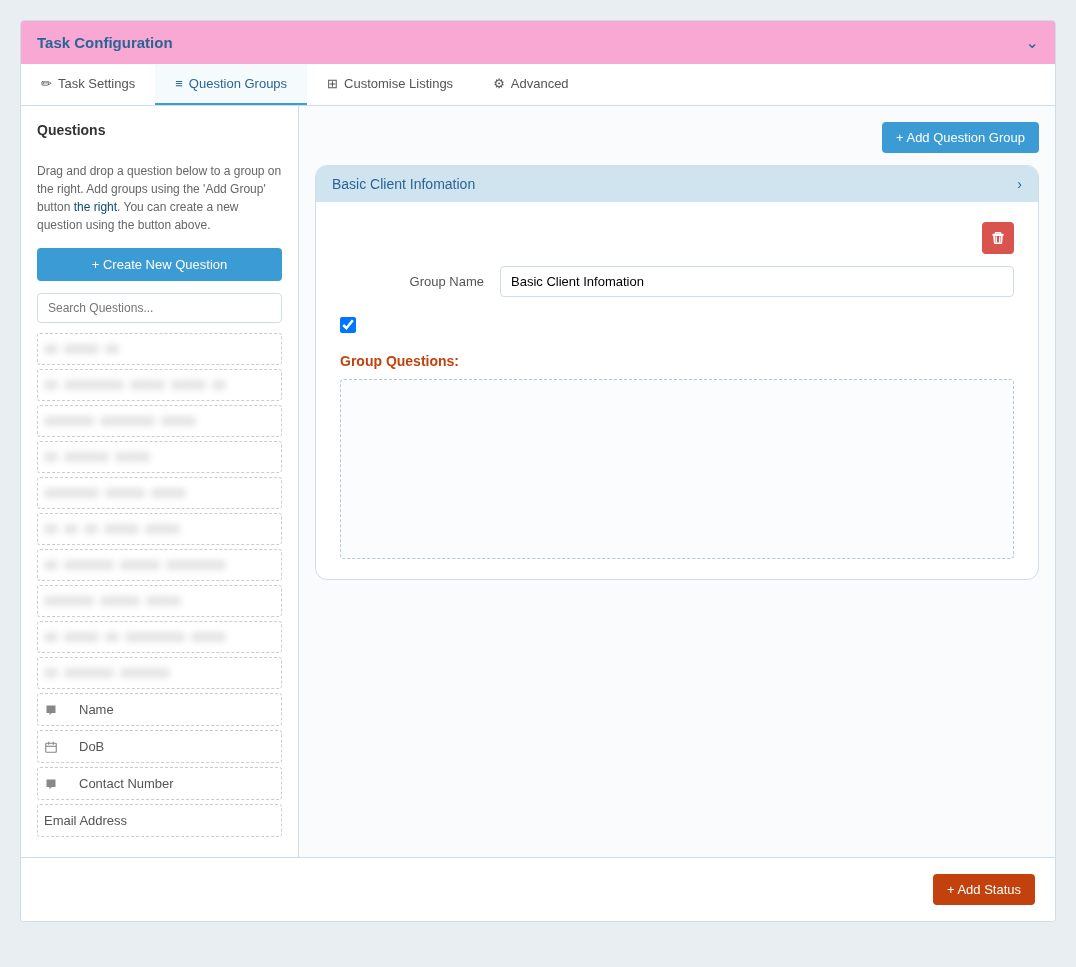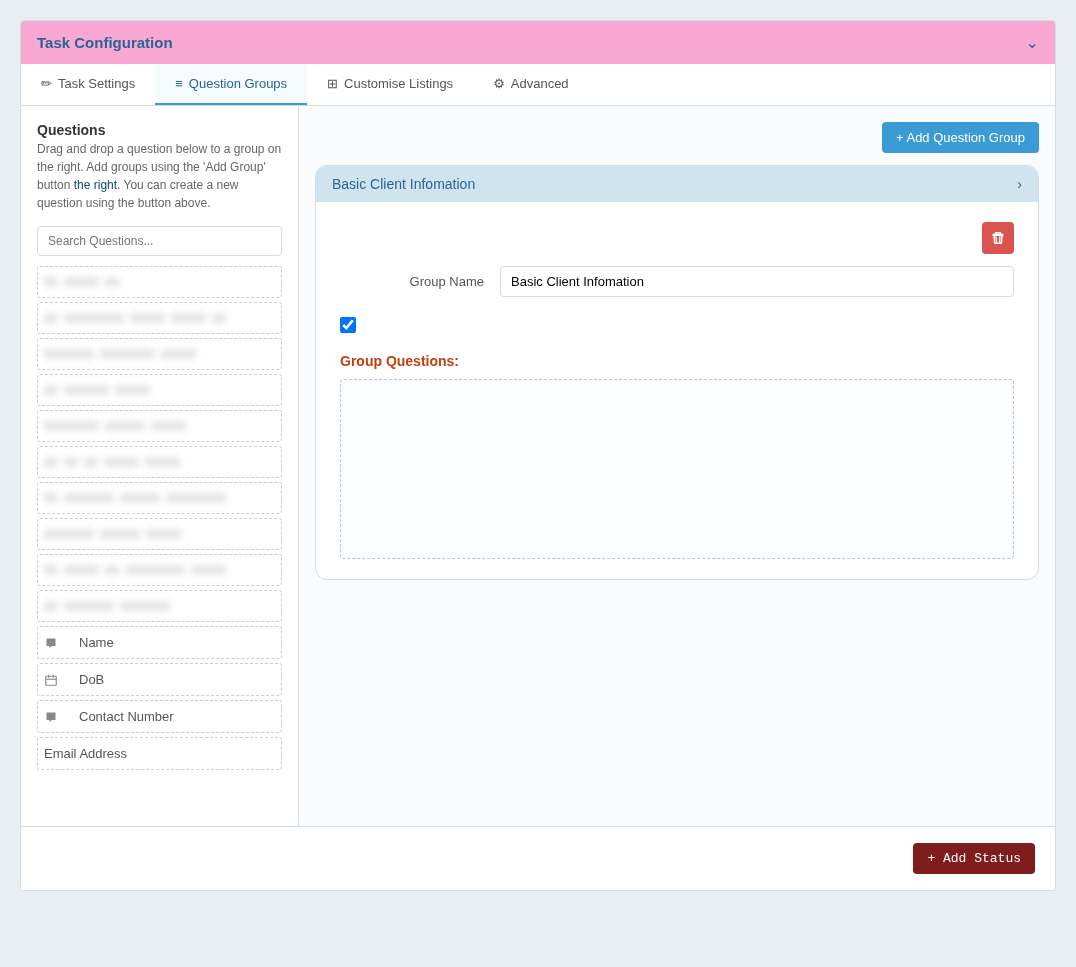--- a/index.html
+++ b/index.html
@@ -70,21 +70,21 @@
       width: 278px;
       min-width: 278px;
       border-right: 1px solid #d0dce6;
       padding: 16px;
       background: #fff;
     }
     .sidebar-heading {
       font-size: 14px;
       font-weight: 700;
       color: #333;
-      margin-bottom: 2px;
+      margin-bottom: 24px;
     }
     .sidebar-desc {
       font-size: 12px;
       color: #666;
       line-height: 1.5;
       margin-bottom: 14px;
     }
     .sidebar-desc .link-text {
       color: #0c4a6e;
     }
@@ -282,28 +282,27 @@
 
     
     .bottom-bar {
       display: flex;
       justify-content: flex-end;
       padding: 16px 20px;
       background: #fff;
       border-top: 1px solid #d0dce6;
     }
     .add-status-btn {
-      background: #7f1d1d;
+      background: #c2410c;
       color: #fff;
       border: none;
       border-radius: 4px;
       padding: 8px 14px;
       font-size: 13px;
       cursor: pointer;
-      font-family: Liberation Mono, monospace;
     }
   </style>
 </head>
 <body>
 
 <div class="main-container">
 
   <div class="header">
     <span class="header-title">Task Configuration</span>
     <span class="header-chevron">⌄</span>
@@ -330,20 +329,21 @@
 
   <div class="content">
 
     <div class="sidebar">
       <div class="sidebar-heading">Questions</div>
       <div class="sidebar-desc">
         Drag and drop a question below to a group on the right. Add groups using the 'Add Group' button
         <span class="link-text">the right</span>.
         You can create a new question using the button above.
       </div>
+      <button class="create-btn">+ Create New Question</button>
       <input class="search-input" type="text" placeholder="Search Questions..." style="">
 
       
       <div class="question-list">
         <div class="question-item">
           <div class="blur-row">
             <div class="blur-block b-sm"></div>
             <div class="blur-block b-md"></div>
             <div class="blur-block b-sm"></div>
           </div>

